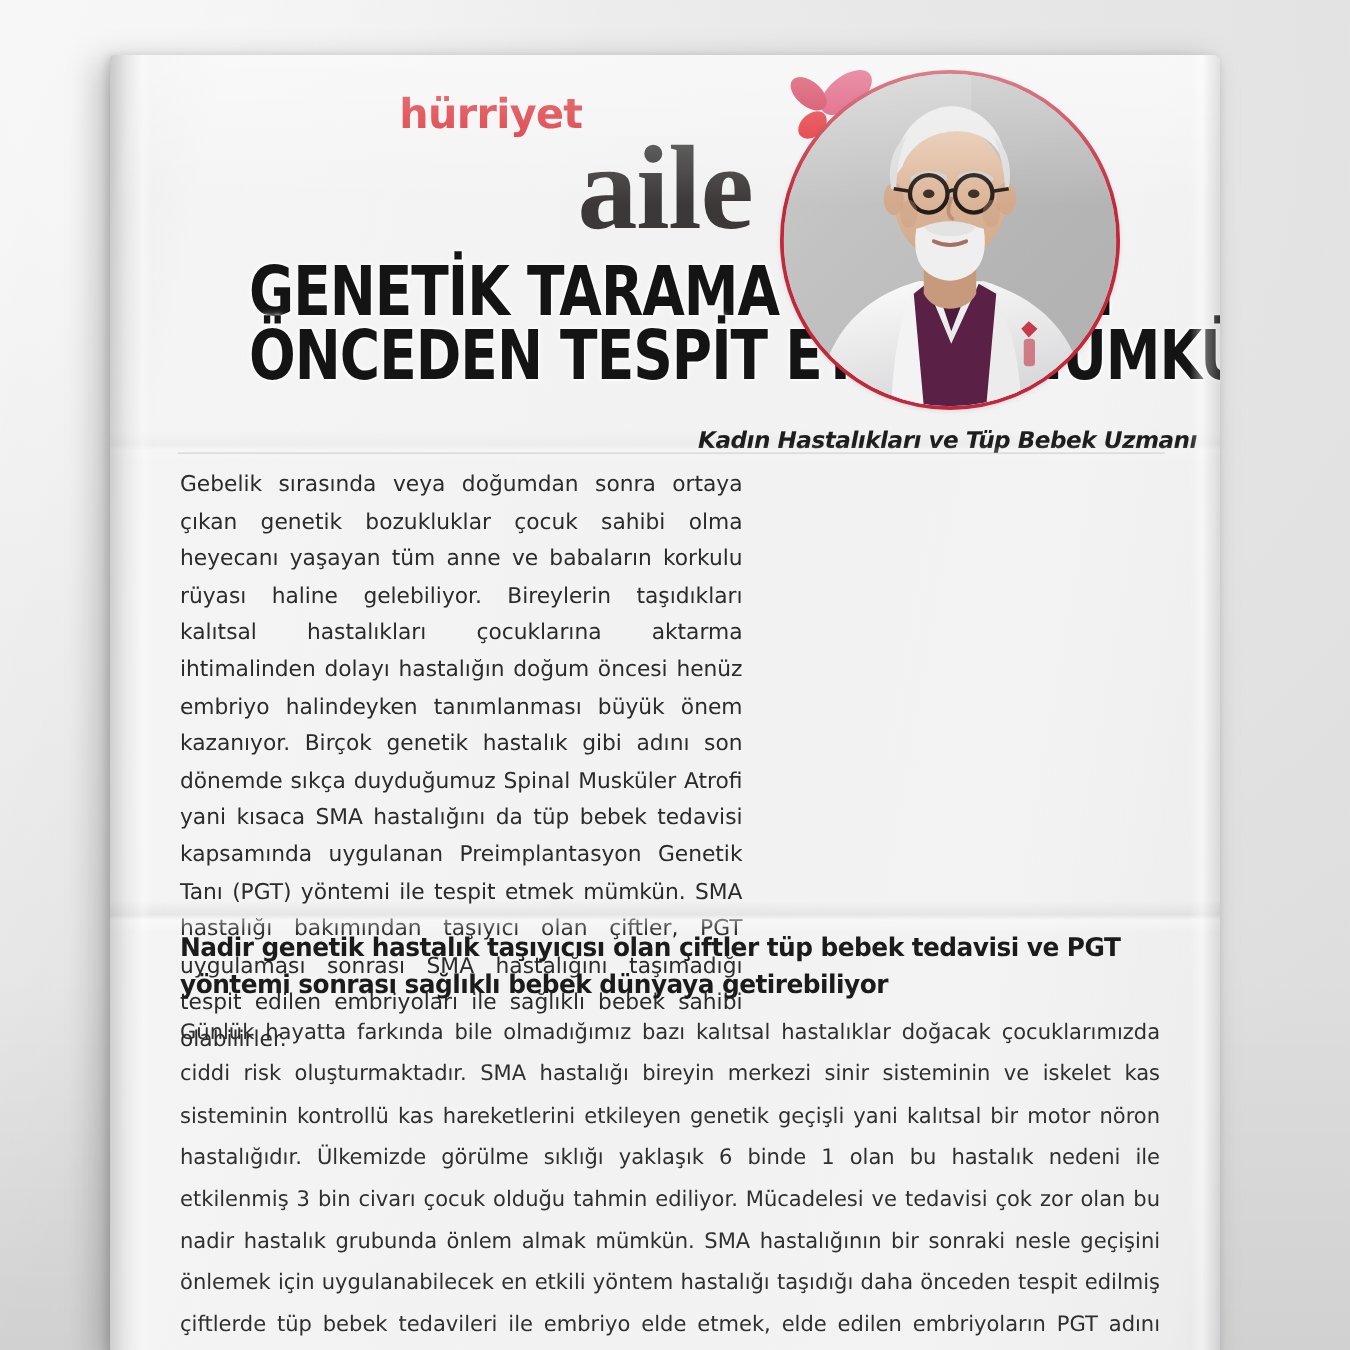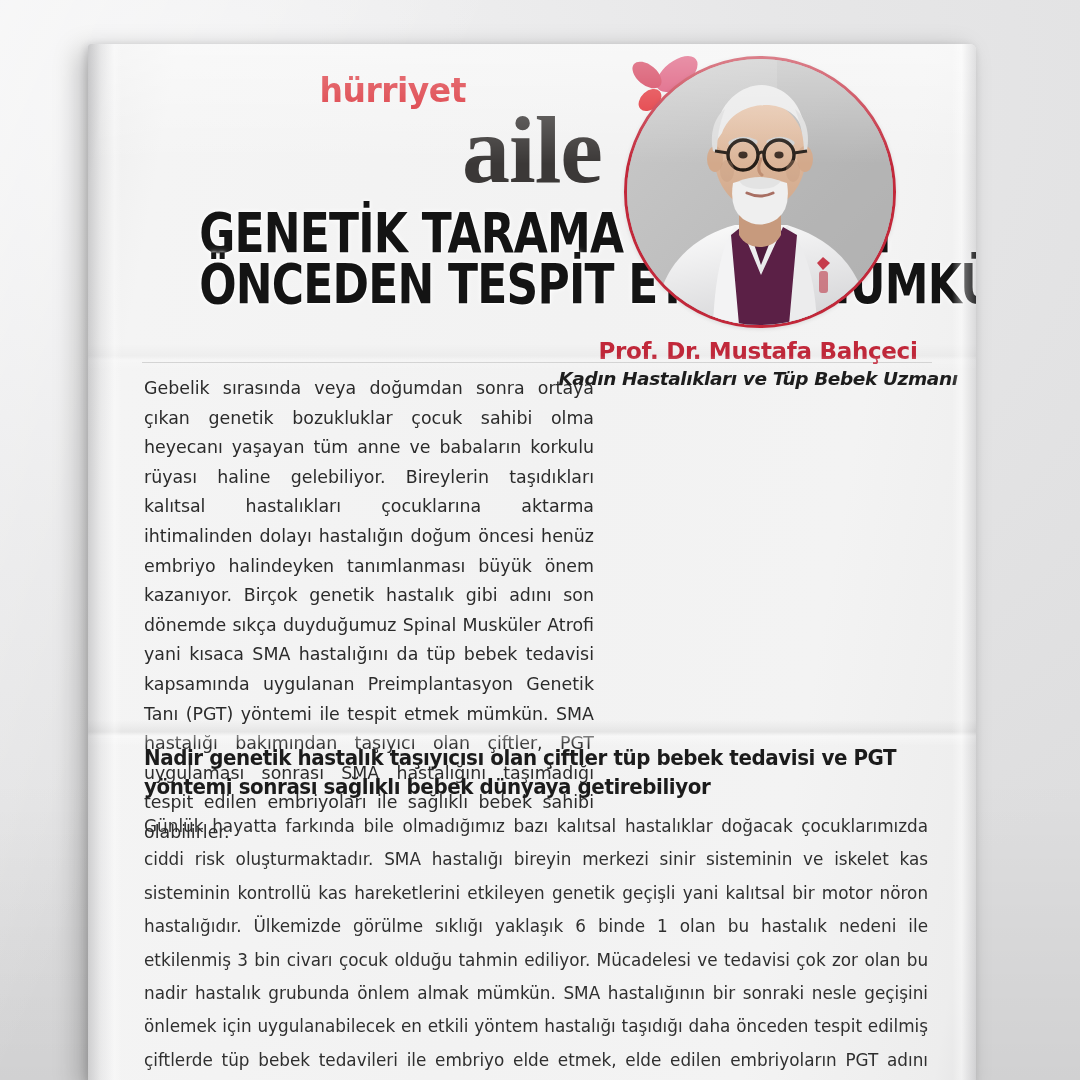--- a/index.html
+++ b/index.html
@@ -221,21 +221,20 @@
           <path d="M112 122 q21 -8 42 0 q-5 8 -21 8 q-16 0 -21 -8 Z" fill="#e3e3e3"></path>
 
           <path d="M120 134 q13 6 26 0" stroke="#a86f63" stroke-width="3" fill="none" stroke-linecap="round"></path>
 
           <ellipse cx="100" cy="112" rx="7" ry="11" fill="#c79a7d" opacity=".35"></ellipse>
           <ellipse cx="166" cy="112" rx="7" ry="11" fill="#c79a7d" opacity=".35"></ellipse>
         </svg>
       </div>
 
       <div class="caption">
-        <div class="cap-name">Prof. Dr. Mustafa Bahçeci</div>
         <div class="cap-title">Kadın Hastalıkları ve Tüp Bebek Uzmanı</div>
       </div>
 
       <div class="subhead">Nadir genetik hastalık taşıyıcısı olan çiftler tüp bebek tedavisi ve PGT yöntemi sonrası sağlıklı bebek dünyaya getirebiliyor</div>
 
       <div class="body-bottom">
         <p>Günlük hayatta farkında bile olmadığımız bazı kalıtsal hastalıklar doğacak çocuklarımızda ciddi risk oluşturmaktadır. SMA hastalığı bireyin merkezi sinir sisteminin ve iskelet kas sisteminin kontrollü kas hareketlerini etkileyen genetik geçişli yani kalıtsal bir motor nöron hastalığıdır. Ülkemizde görülme sıklığı yaklaşık 6 binde 1 olan bu hastalık nedeni ile etkilenmiş 3 bin civarı çocuk olduğu tahmin ediliyor. Mücadelesi ve tedavisi çok zor olan bu nadir hastalık grubunda önlem almak mümkün. SMA hastalığının bir sonraki nesle geçişini önlemek için uygulanabilecek en etkili yöntem hastalığı taşıdığı daha önceden tespit edilmiş çiftlerde tüp bebek tedavileri ile embriyo elde etmek, elde edilen embriyoların PGT adını verdiğimiz yöntem ile sağlıklı olup olmadıklarını belirlemek ve hastalık taşımadığı tespit edilen embriyoların rahme nakli ile sağlıklı çocuklar elde etmek. Teknolojinin sunduğu yenilikler sayesinde PGT yöntemi ile kromozom analizinden tek gen hastalıkların tetkikine kadar yapılan farklı incelemeler sağlıklı embriyoyu elde edebilmek için imkân sunuyor.</p>
       </div>
 
     </div>

